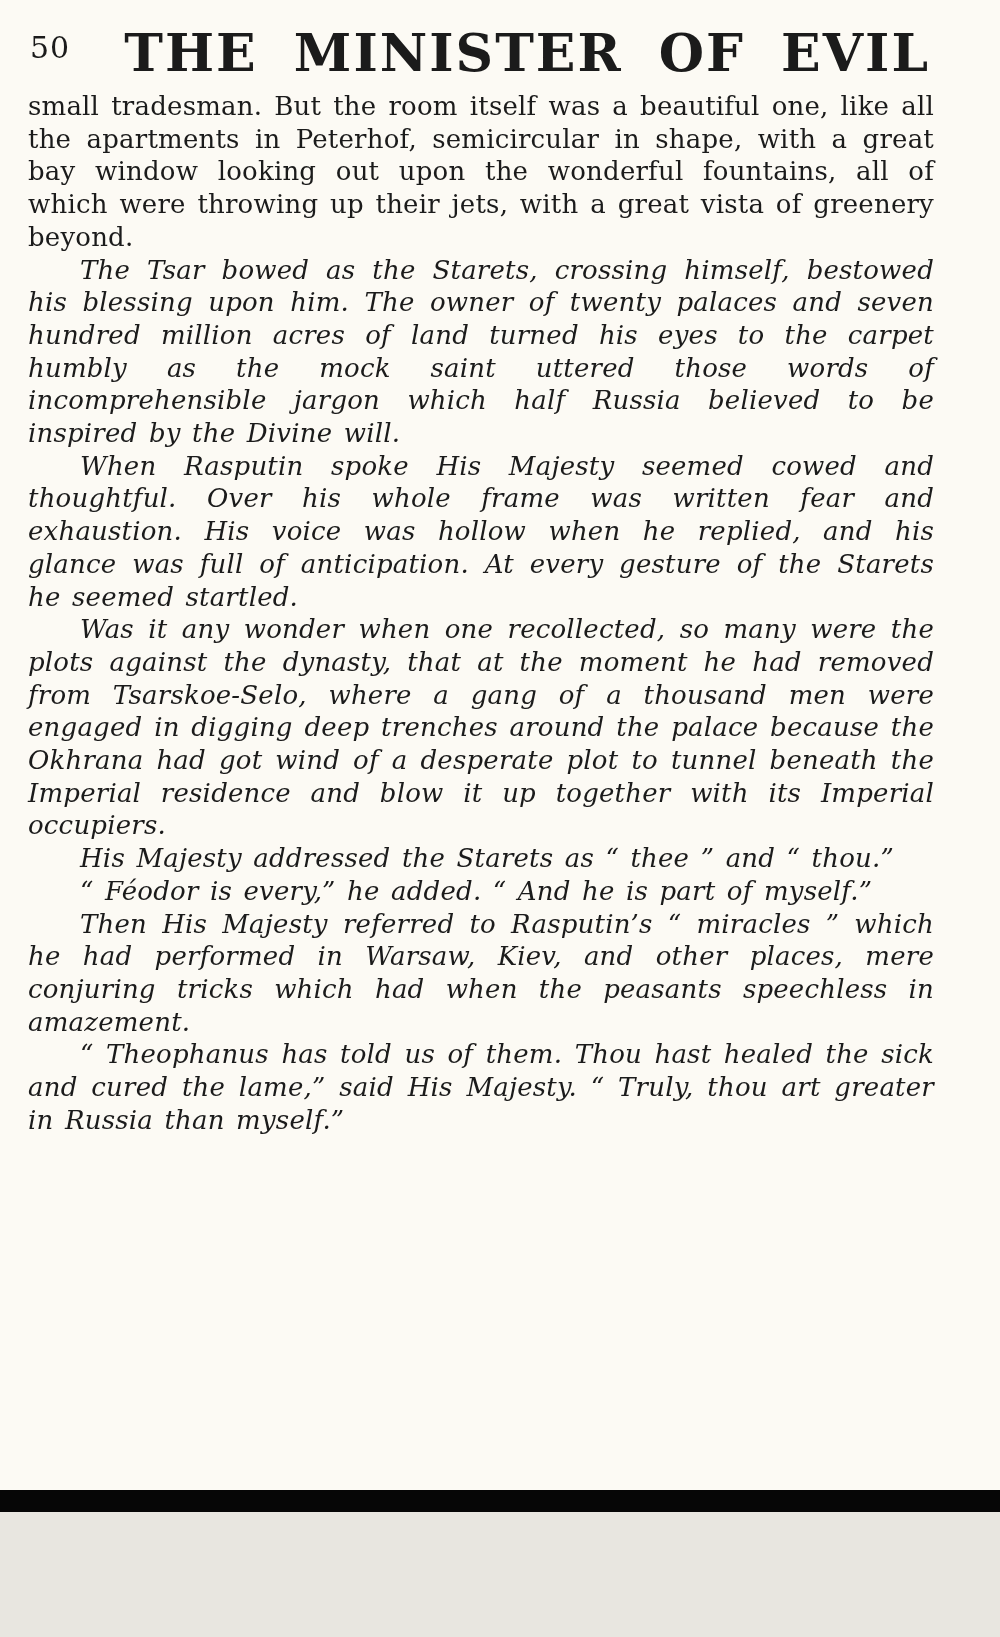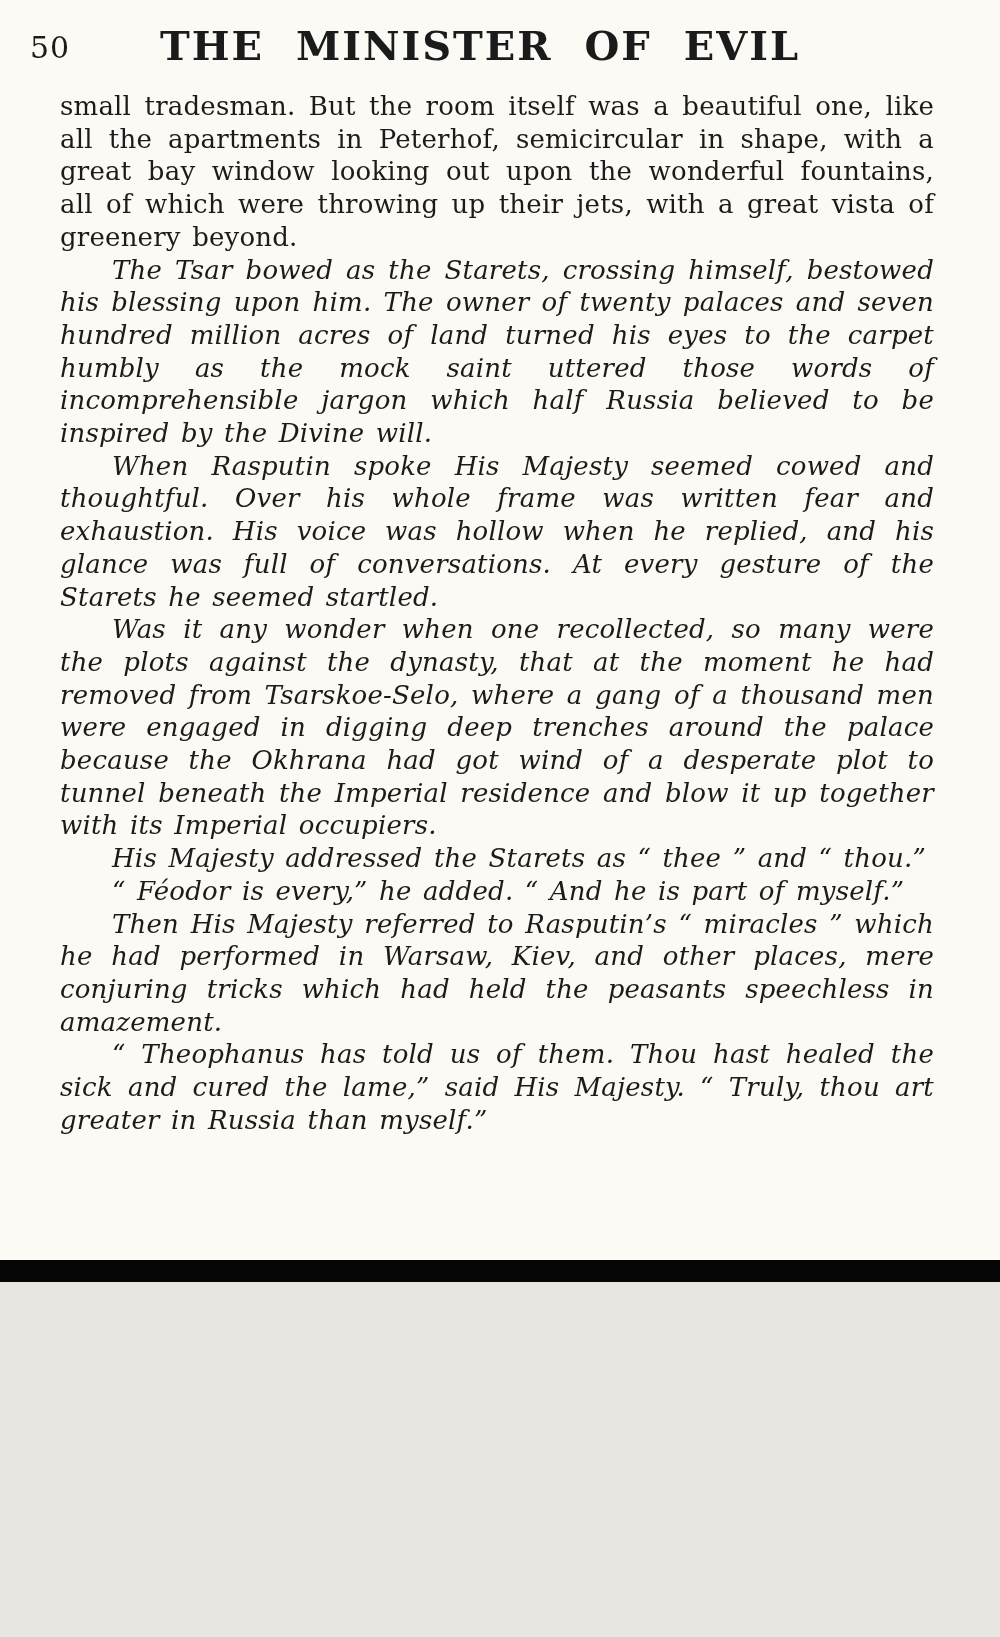--- a/index.html
+++ b/index.html
@@ -3,21 +3,21 @@
 <meta charset="utf-8">
 <style>
   html, body {
     margin: 0;
     padding: 0;
     background: #e8e6e0;
   }
   .page {
     position: relative;
     width: 1000px;
-    height: 1282px;
+    height: 1512px;
     margin: 0 auto;
     background: #fcfaf4;
     color: #1b1b1b;
     font-family: "DejaVu Serif", "Liberation Serif", serif;
     overflow: hidden;
   }
   .header {
     position: absolute;
     top: 20px;
     left: 30px;
@@ -25,39 +25,38 @@
     height: 60px;
   }
   .page-number {
     position: absolute;
     left: 0;
     top: 10px;
     font-size: 30px;
     letter-spacing: 1px;
   }
   .page-title {
-    text-align: center;
-    font-size: 40px;
+    text-align: right;
+    font-size: 52px;
     font-weight: 700;
     letter-spacing: 2px;
     word-spacing: 16px;
     padding-top: 2px;
     white-space: nowrap;
   }
   .text-block {
     position: absolute;
     top: 90px;
     left: 28px;
     right: 66px;
     font-size: 26px;
     line-height: 32.7px;
     text-align: justify;
     letter-spacing: 0.2px;
     word-spacing: 3px;
-    margin-left: 32px;
   }
   .text-block p {
     margin: 0;
   }
   .text-block p.indent {
     text-indent: 52px;
     font-style: italic;
   }
   .scan-bottom-bar {
     position: absolute;
@@ -74,23 +73,23 @@
 <div class="page">
 
   <div class="header">
     <div class="page-number">50</div>
     <div class="page-title">THE MINISTER OF EVIL</div>
   </div>
 
   <div class="text-block">
     <p>small tradesman.  But the room itself was a beautiful one, like all the apartments in Peterhof, semicircular in shape, with a great bay window looking out upon the wonderful fountains, all of which were throwing up their jets, with a great vista of greenery beyond.</p>
     <p class="indent">The Tsar bowed as the Starets, crossing himself, bestowed his blessing upon him.  The owner of twenty palaces and seven hundred million acres of land turned his eyes to the carpet humbly as the mock saint uttered those words of incomprehensible jargon which half Russia believed to be inspired by the Divine will.</p>
-    <p class="indent">When Rasputin spoke His Majesty seemed cowed and thoughtful.  Over his whole frame was written fear and exhaustion.  His voice was hollow when he replied, and his glance was full of conversations.  At every gesture of the Starets he seemed startled.</p>
+    <p class="indent">When Rasputin spoke His Majesty seemed cowed and thoughtful.  Over his whole frame was written fear and exhaustion.  His voice was hollow when he replied, and his glance was full of anticipation.  At every gesture of the Starets he seemed startled.</p>
     <p class="indent">Was it any wonder when one recollected, so many were the plots against the dynasty, that at the moment he had removed from Tsarskoe-Selo, where a gang of a thousand men were engaged in digging deep trenches around the palace because the Okhrana had got wind of a desperate plot to tunnel beneath the Imperial residence and blow it up together with its Imperial occupiers.</p>
     <p class="indent">His Majesty addressed the Starets as “ thee ” and “ thou.”</p>
     <p class="indent">“ Féodor is every,” he added.  “ And he is part of myself.”</p>
-    <p class="indent">Then His Majesty referred to Rasputin’s “ miracles ” which he had performed in Warsaw, Kiev, and other places, mere conjuring tricks which had held the peasants speechless in amazement.</p>
+    <p class="indent">Then His Majesty referred to Rasputin’s “ miracles ” which he had performed in Warsaw, Kiev, and other places, mere conjuring tricks which had when the peasants speechless in amazement.</p>
     <p class="indent">“ Theophanus has told us of them.  Thou hast healed the sick and cured the lame,” said His Majesty.  “ Truly, thou art greater in Russia than myself.”</p>
   </div>
 
   <div class="scan-bottom-bar"></div>
 
 </div>
 
 </body></html>

